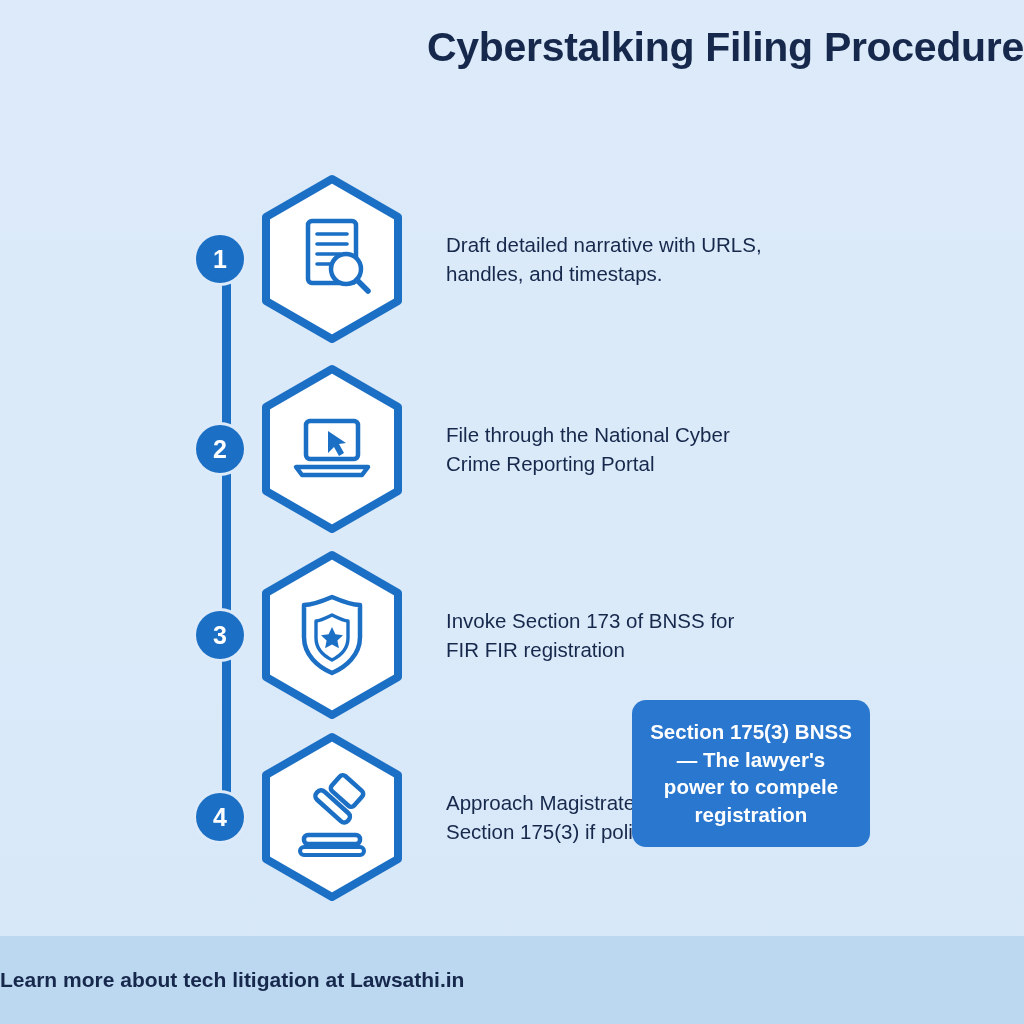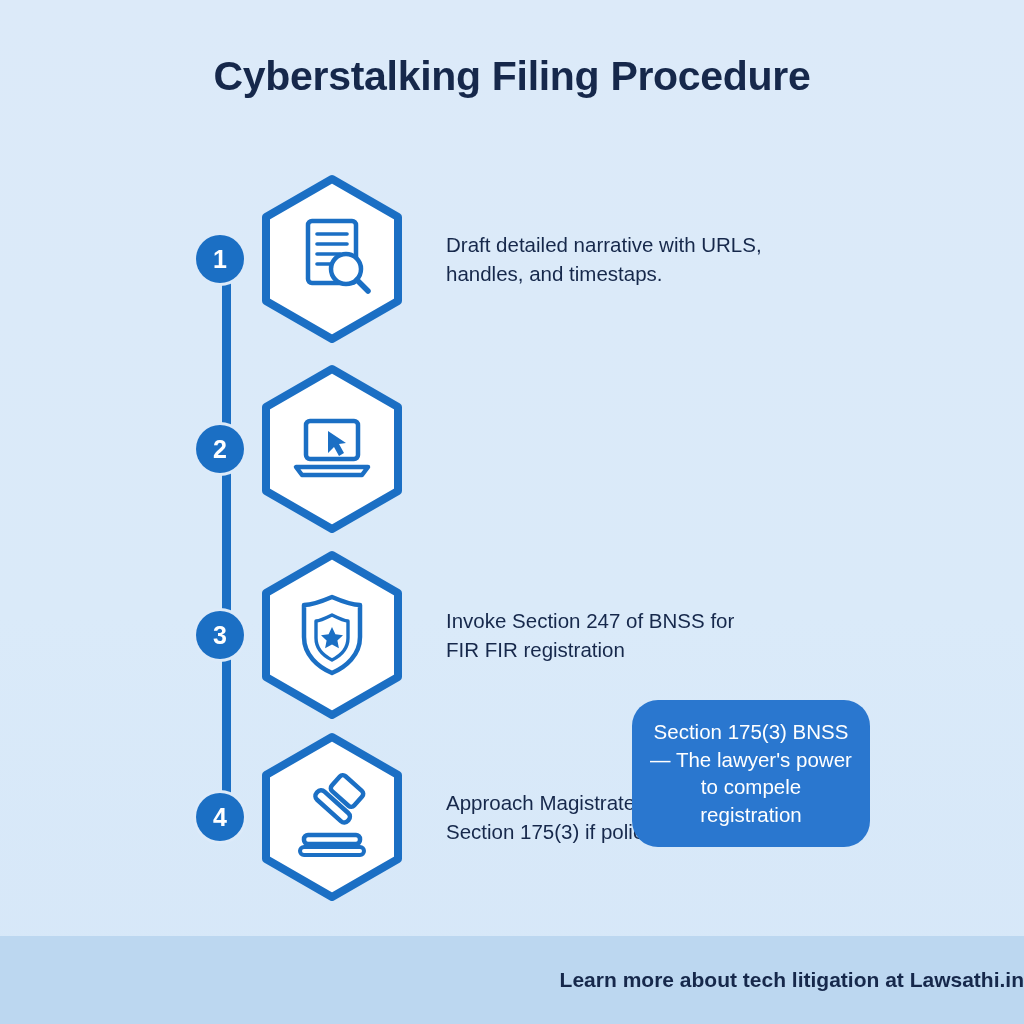--- a/index.html
+++ b/index.html
@@ -16,24 +16,24 @@
   }
   #infographic {
     position: absolute;
     inset: 0;
     background: linear-gradient(180deg, #dceaf9 0%, #daeaf9 60%, #d6e7f8 100%);
   }
 
   
   .title-block {
     position: absolute;
-    top: 52px;
+    top: 23px;
     left: 0;
     width: 100%;
-    text-align: center;
+    text-align: right;
   }
   .title-line {
     font-size: 41px;
     font-weight: bold;
     color: #16284b;
     line-height: 1.18;
     letter-spacing: -0.3px;
   }
 
   
@@ -101,41 +101,41 @@
     max-width: 320px;
   }
 
   
   .callout {
     position: absolute;
     left: 632px;
     top: 700px;
     width: 238px;
     padding: 18px 16px;
-    border-radius: 26px;
+    border-radius: 14px;
     background: #2a77cf;
     color: #ffffff;
     font-size: 20.5px;
-    font-weight: normal;
+    font-weight: bold;
     line-height: 1.35;
     text-align: center;
     box-sizing: border-box;
   }
 
   
   .footer {
     position: absolute;
     left: 0;
     bottom: 0;
     width: 100%;
     height: 88px;
     background: #bcd7f0;
     display: flex;
     align-items: center;
-    justify-content: flex-end;
+    justify-content: flex-start;
   }
   .footer-text {
     font-size: 21px;
     font-weight: bold;
     color: #16284b;
   }
 </style>
 </head>
 <body>
 
@@ -169,33 +169,34 @@
     <div class="step s2">
       <div class="num-badge">2</div>
       <div class="hex-wrap">
         <svg width="152" height="172" viewBox="0 0 152 172">
           <polygon points="76,6 142,44 142,128 76,166 10,128 10,44" fill="#ffffff" stroke="#1b6fc4" stroke-width="8" stroke-linejoin="round"></polygon>
           <rect x="50" y="58" width="52" height="38" rx="4" fill="#ffffff" stroke="#1b6fc4" stroke-width="4.5"></rect>
           <path d="M40 104 L112 104 L106 112 L46 112 Z" fill="#ffffff" stroke="#1b6fc4" stroke-width="4.5" stroke-linejoin="round"></path>
           <path d="M72 68 L72 90 L78 84 L83 93 L88 90 L83 81 L90 80 Z" fill="#1b6fc4"></path>
         </svg>
       </div>
+      <div class="step-text">File through the National Cyber Crime Reporting Portal</div>
     </div>
 
     <div class="step s3">
       <div class="num-badge">3</div>
       <div class="hex-wrap">
         <svg width="152" height="172" viewBox="0 0 152 172">
           <polygon points="76,6 142,44 142,128 76,166 10,128 10,44" fill="#ffffff" stroke="#1b6fc4" stroke-width="8" stroke-linejoin="round"></polygon>
           <path d="M76 48 C62 54, 54 56, 48 56 L48 88 C48 106, 62 118, 76 124 C90 118, 104 106, 104 88 L104 56 C98 56, 90 54, 76 48 Z" fill="#ffffff" stroke="#1b6fc4" stroke-width="4.5" stroke-linejoin="round"></path>
           <path d="M76 66 C68 70, 62 72, 60 72 L60 89 C60 100, 68 107, 76 111 C84 107, 92 100, 92 89 L92 72 C90 72, 84 70, 76 66 Z" fill="#ffffff" stroke="#1b6fc4" stroke-width="3.4" stroke-linejoin="round"></path>
           <polygon points="76,78 79.4,85.2 87,86.2 81.4,91.6 82.9,99.2 76,95.6 69.1,99.2 70.6,91.6 65,86.2 72.6,85.2" fill="#1b6fc4"></polygon>
         </svg>
       </div>
-      <div class="step-text">Invoke Section 247 of BNSS for FIR FIR registration</div>
+      <div class="step-text">Invoke Section 173 of BNSS for FIR FIR registration</div>
     </div>
 
     <div class="step s4">
       <div class="num-badge">4</div>
       <div class="hex-wrap">
         <svg width="152" height="172" viewBox="0 0 152 172">
           <polygon points="76,6 142,44 142,128 76,166 10,128 10,44" fill="#ffffff" stroke="#1b6fc4" stroke-width="8" stroke-linejoin="round"></polygon>
           <rect x="76" y="50" width="30" height="20" rx="4" transform="rotate(42 91 60)" fill="#ffffff" stroke="#1b6fc4" stroke-width="4.5"></rect>
           <rect x="56" y="70" width="42" height="11" rx="5" transform="rotate(42 77 75)" fill="#ffffff" stroke="#1b6fc4" stroke-width="4.5"></rect>
           <rect x="48" y="104" width="56" height="9" rx="4" fill="#ffffff" stroke="#1b6fc4" stroke-width="4.5"></rect>

